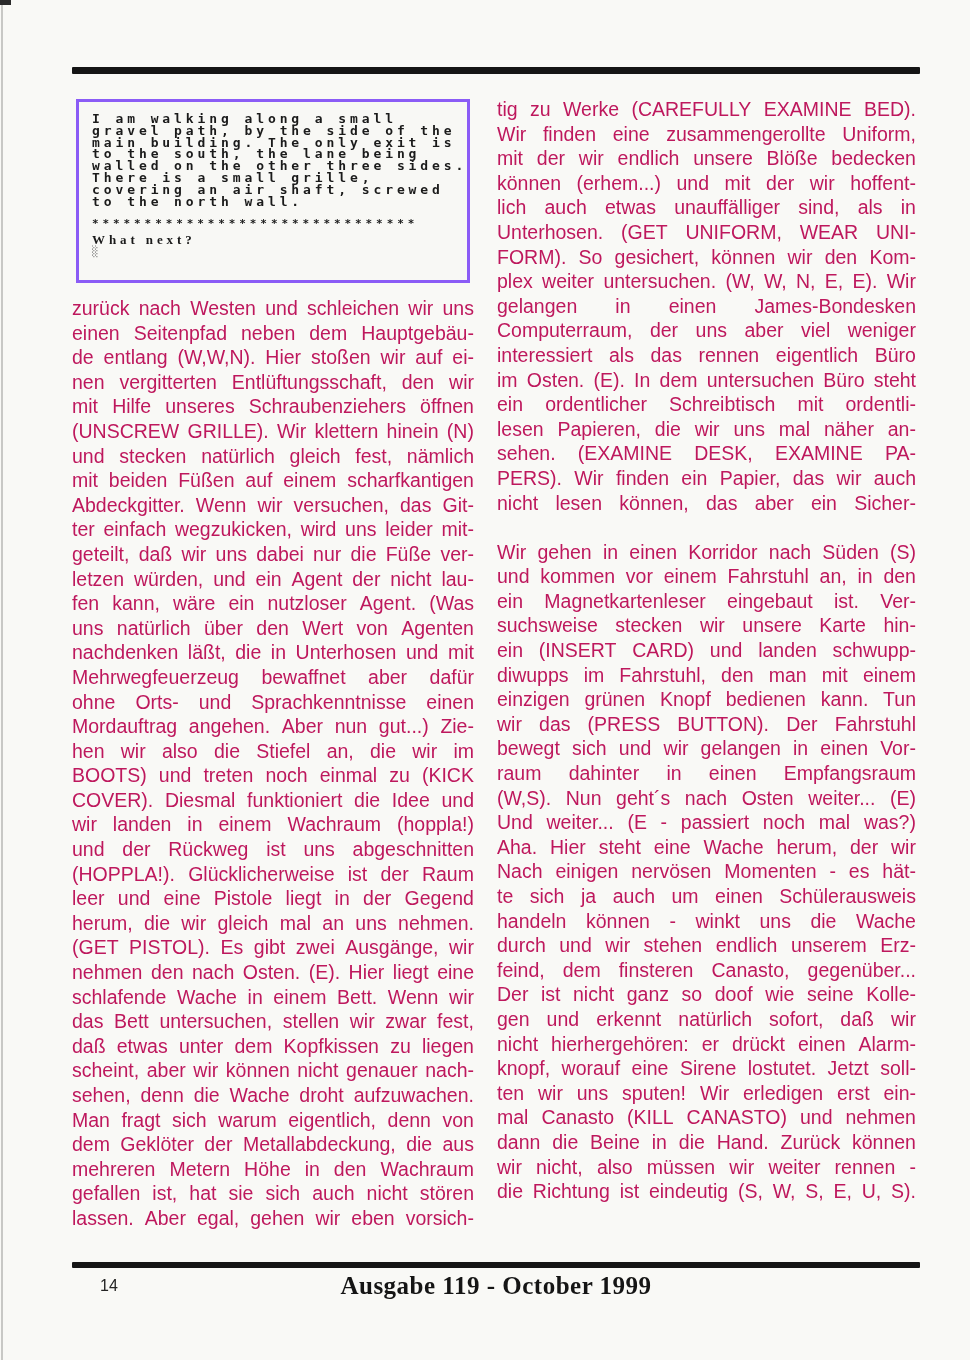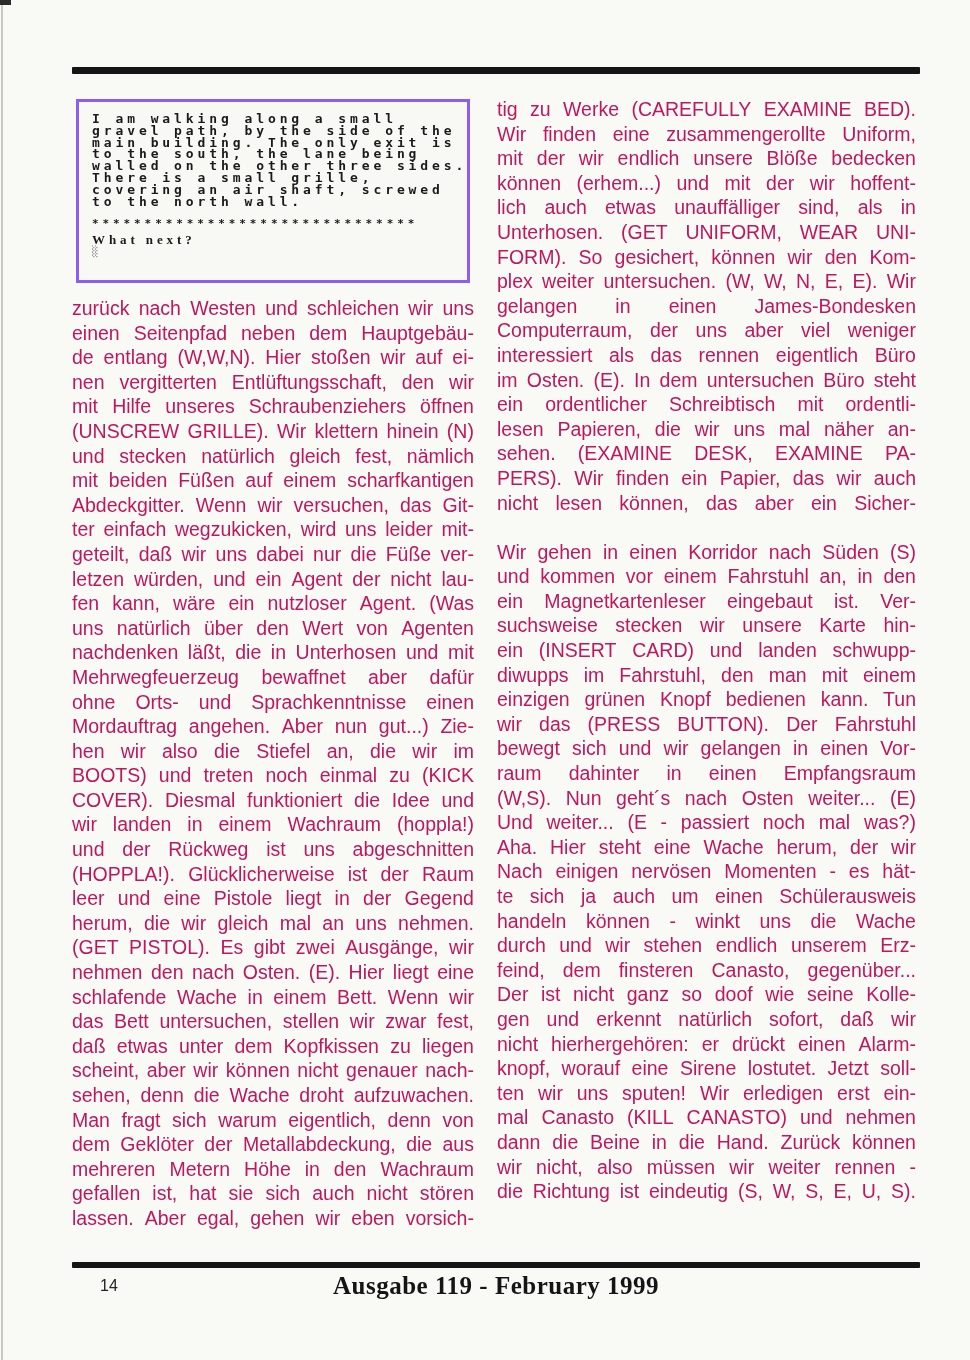--- a/index.html
+++ b/index.html
@@ -785,13 +785,13 @@
       <span>W,</span>
       <span>S,</span>
       <span>E,</span>
       <span>U,</span>
       <span>S).</span>
     </div>
   </div>
 
 <div class="rule" id="rule-bottom"></div>
 <div id="page-number">14</div>
-<div id="issue-line">Ausgabe 119 - February 1999</div>
+<div id="issue-line">Ausgabe 119 - October 1999</div>
 
 </body></html>

